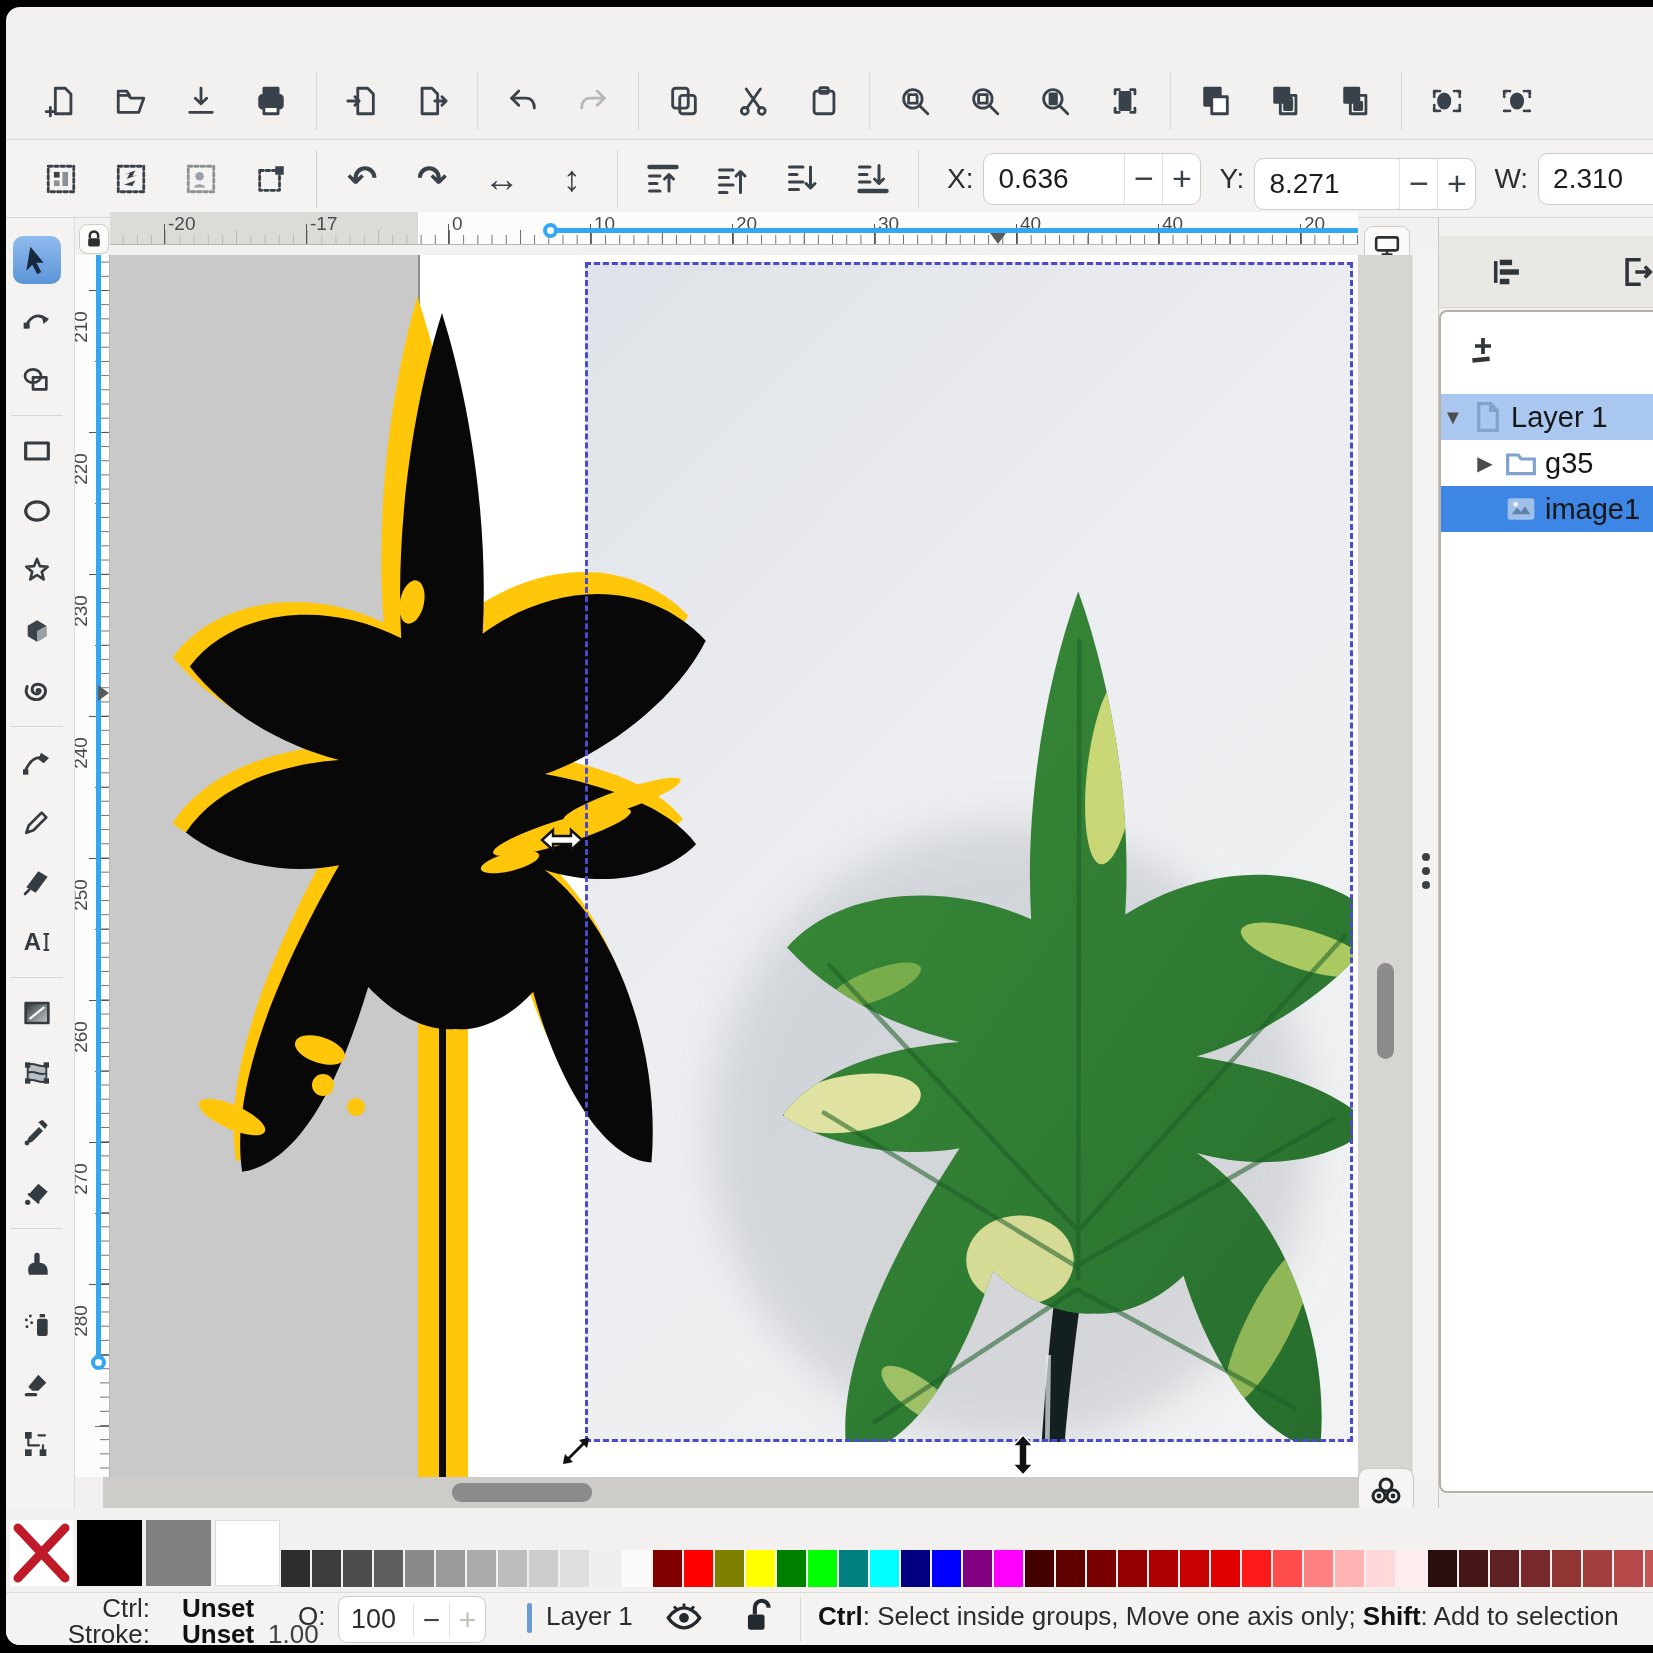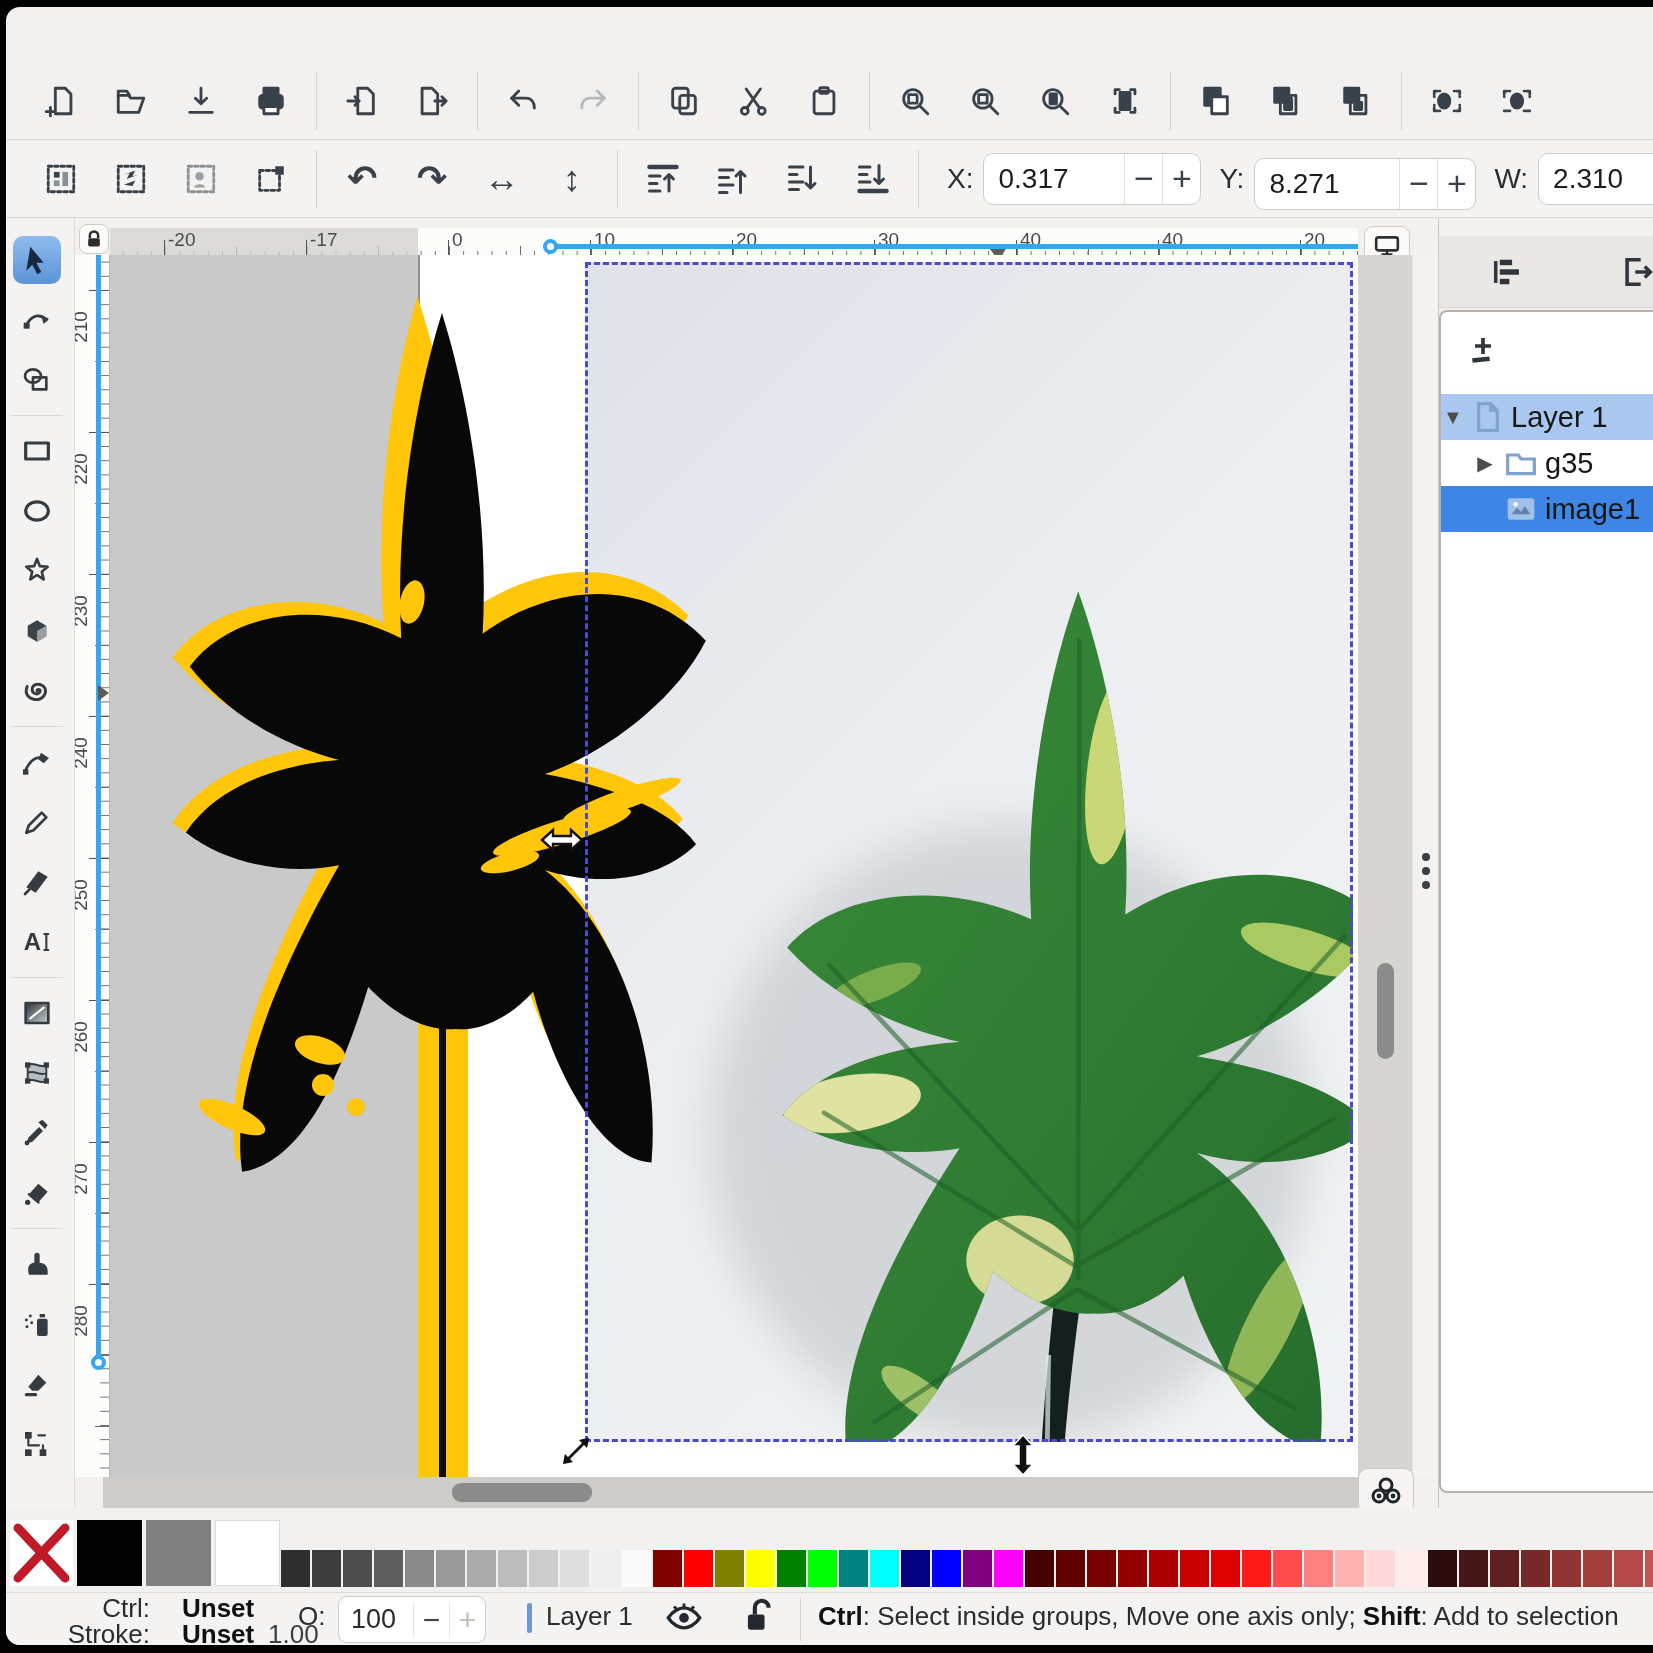--- a/index.html
+++ b/index.html
@@ -24,21 +24,21 @@
   .fld .mm,.fld .pp{width:38px;height:100%;display:flex;align-items:center;justify-content:center;font-size:34px;color:#39424a;border-left:1px solid #e4e1dc;flex:none;}
   
   .tools{position:absolute;left:0;top:218px;width:75px;bottom:145px;background:#f4f3f1;border-right:1px solid #dddbd7;display:flex;flex-direction:column;align-items:center;padding-top:12px;}
   .tool{width:48px;height:48px;margin:6px 0;border-radius:10px;display:flex;align-items:center;justify-content:center;flex:none;}
   .tool svg{stroke:#343c42;fill:none;stroke-width:2;stroke-linecap:round;stroke-linejoin:round;}
   .tool.active{background:linear-gradient(#8fbbec,#5b94d9);}
   .tool.active svg{stroke:#10243a;}
   .hsep{width:52px;height:1px;background:#d9d7d3;margin:5px 0;flex:none;}
   
   .corner{position:absolute;left:79px;top:224px;width:30px;height:30px;background:#fbfbfa;border:1px solid #cfccc7;border-radius:8px;display:flex;align-items:center;justify-content:center;}
-  .hruler{position:absolute;left:110px;top:228px;width:1248px;height:33px;background:#fcfcfb;border-bottom:1px solid #b9b7b3;overflow:hidden;
+  .hruler{position:absolute;left:110px;top:212px;width:1248px;height:33px;background:#fcfcfb;border-bottom:1px solid #b9b7b3;overflow:hidden;
      background-image:linear-gradient(90deg,#6f6f6f 0 1.2px,transparent 1.2px),linear-gradient(90deg,#6f6f6f 0 1.2px,transparent 1.2px);
      background-size:14.2px 9px,71px 14px;background-repeat:repeat-x;background-position:left 339px bottom,left 339px bottom;}
   .hruler-dark{position:absolute;left:0;top:0;width:308px;height:33px;background:#d2d0cc;opacity:.75;}
   .vruler{position:absolute;left:75px;top:255px;width:35px;height:1222px;background:#fcfcfb;border-right:1px solid #b9b7b3;overflow:hidden;
      background-image:linear-gradient(#6f6f6f 0 1.2px,transparent 1.2px),linear-gradient(#6f6f6f 0 1.2px,transparent 1.2px);
      background-size:9px 14.2px,14px 71px;background-repeat:repeat-y;background-position:right 0 top 35px,right 0 top 35px;}
   .rlab{position:absolute;font-size:19px;color:#4a4a4a;}
   .rtick{position:absolute;background:#555;width:1.4px;height:14px;bottom:0;}
   .vtick{position:absolute;background:#555;height:1.4px;width:14px;right:0;}
   .hband{position:absolute;top:16px;left:441px;right:0;height:5px;background:#34a7f2;}
@@ -292,21 +292,21 @@
     <span class="tbi">
           <svg width="36" height="36" viewBox="0 0 24 24">
             <path d="M3 4h7M3 9h5M3 14h7"></path>
             <path d="M3 20h18" stroke-width="3"></path>
             <path d="M16 3v12M13 12l3 3 3-3"></path>
           </svg>
         </span>
     <span class="vsep"></span>
     <span class="fldlab">X:</span>
     <div class="fld" style="width:218px;">
-      <span class="val">0.317</span>
+      <span class="val">0.636</span>
       <span class="mm">−</span>
           <span class="pp">+</span>
     </div>
     <span class="fldlab">Y:</span>
     <div class="fld" style="width:222px;margin-top:10px;">
       <span class="val">8.271</span>
       <span class="mm">−</span>
           <span class="pp">+</span>
     </div>
     <span class="fldlab">W:</span>

